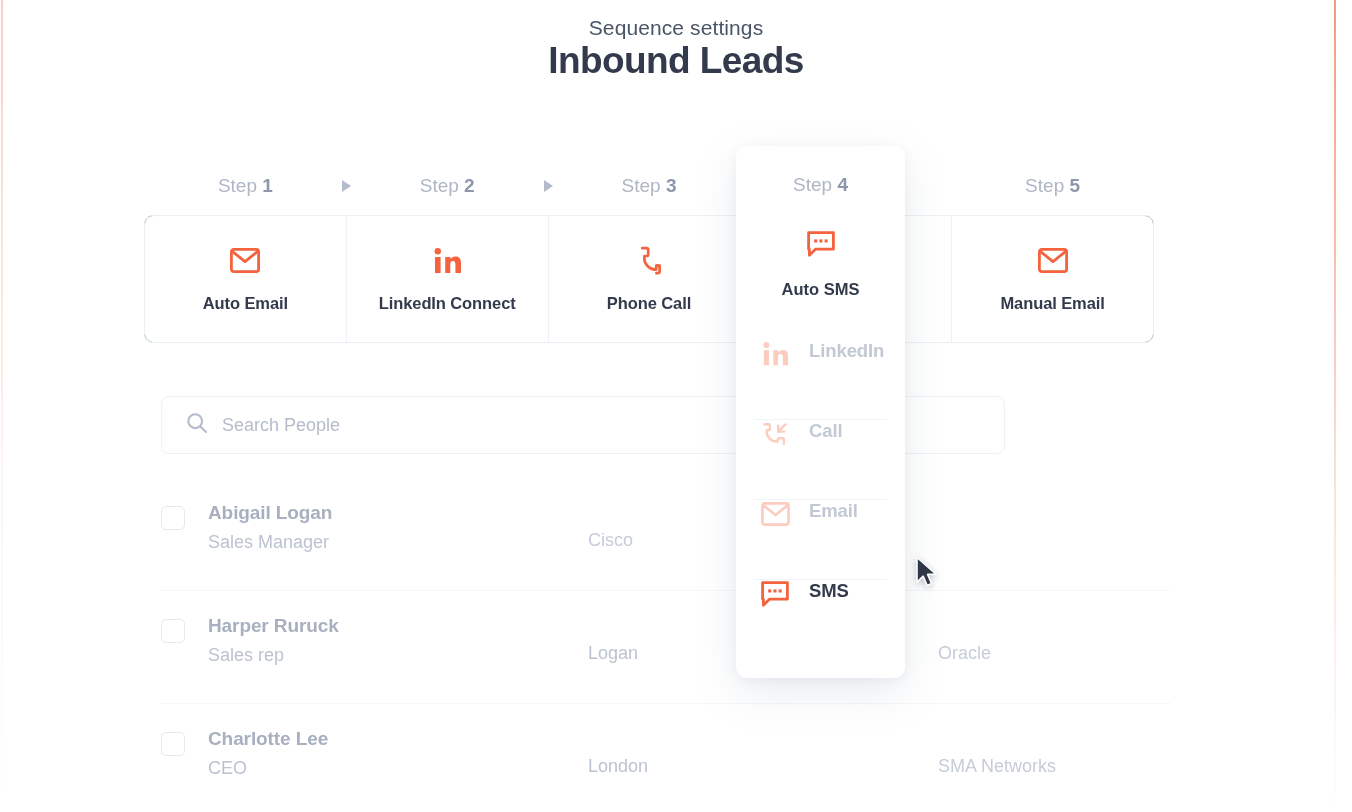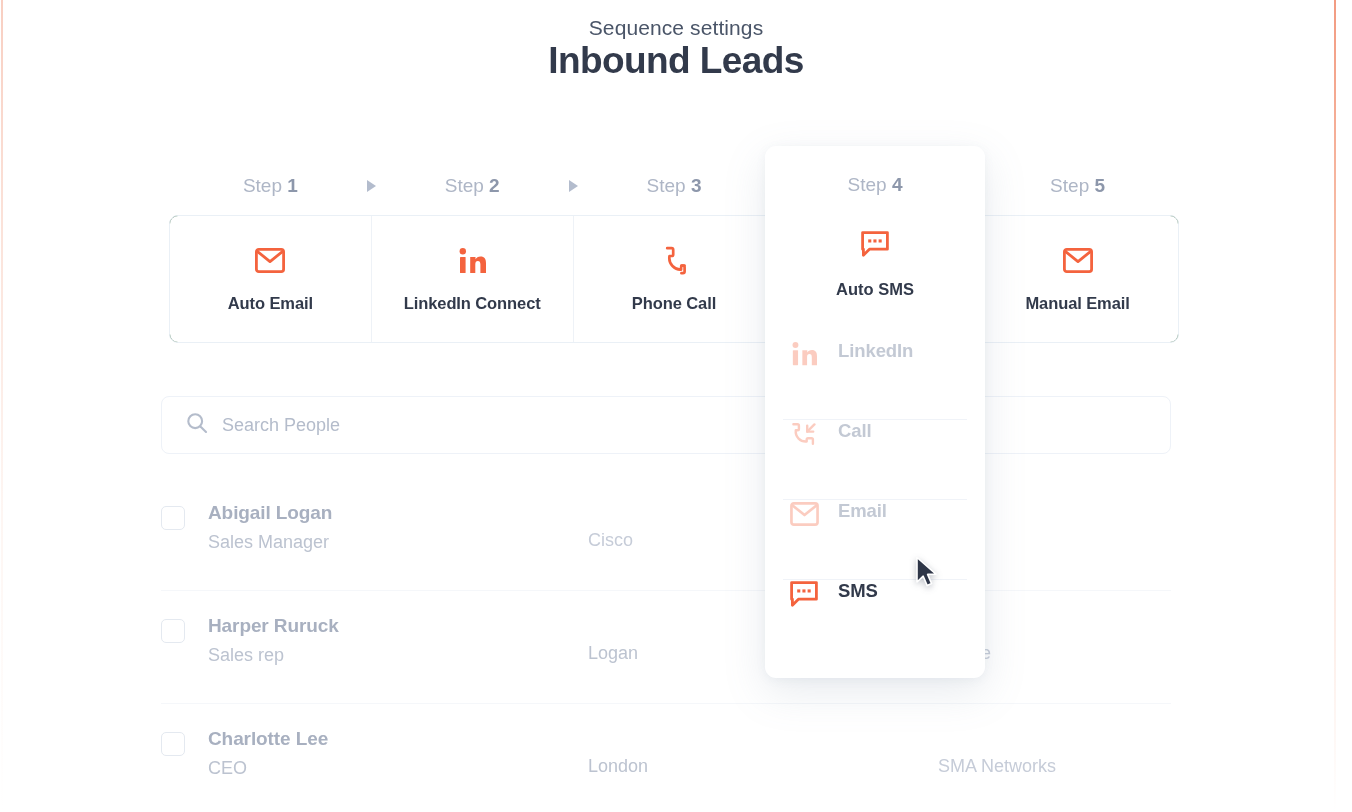--- a/index.html
+++ b/index.html
@@ -45,21 +45,21 @@
     margin-top: 0;
     font-size: 37px;
     font-weight: 700;
     color: #323a4b;
     letter-spacing: -.6px;
   }
 
   
   .steps-wrap {
     position: absolute;
-    left: 169px;
+    left: 144px;
     top: 165px;
     width: 1010px;
   }
 
   .step-labels {
     display: flex;
     align-items: center;
     height: 42px;
   }
   .step-label {
@@ -113,21 +113,21 @@
     color: #323a4b;
     letter-spacing: -.1px;
     white-space: nowrap;
   }
 
   
   .search-bar {
     position: absolute;
     left: 161px;
     top: 396px;
-    width: 1010px;
+    width: 844px;
     height: 58px;
     border: 1.5px solid #eef2f8;
     border-radius: 8px;
     background: #fff;
     display: flex;
     align-items: center;
     padding: 0 0 0 24px;
     gap: 14px;
   }
   .search-bar .search-text {
@@ -187,23 +187,23 @@
   .person-company {
     flex: 1 1 auto;
     margin-top: 28px;
     font-size: 18px;
     color: #c6ccd8;
   }
 
   
   .dropdown-panel {
     position: absolute;
-    left: 765px;
+    left: 736px;
     top: 146px;
-    width: 220px;
+    width: 169px;
     height: 532px;
     background: #ffffff;
     border-radius: 11px;
     box-shadow: 0 14px 42px rgba(120,135,160,.17), 0 2px 10px rgba(120,135,160,.08);
     z-index: 30;
     overflow: hidden;
   }
   .panel-step-head {
     text-align: center;
     padding-top: 28px;

